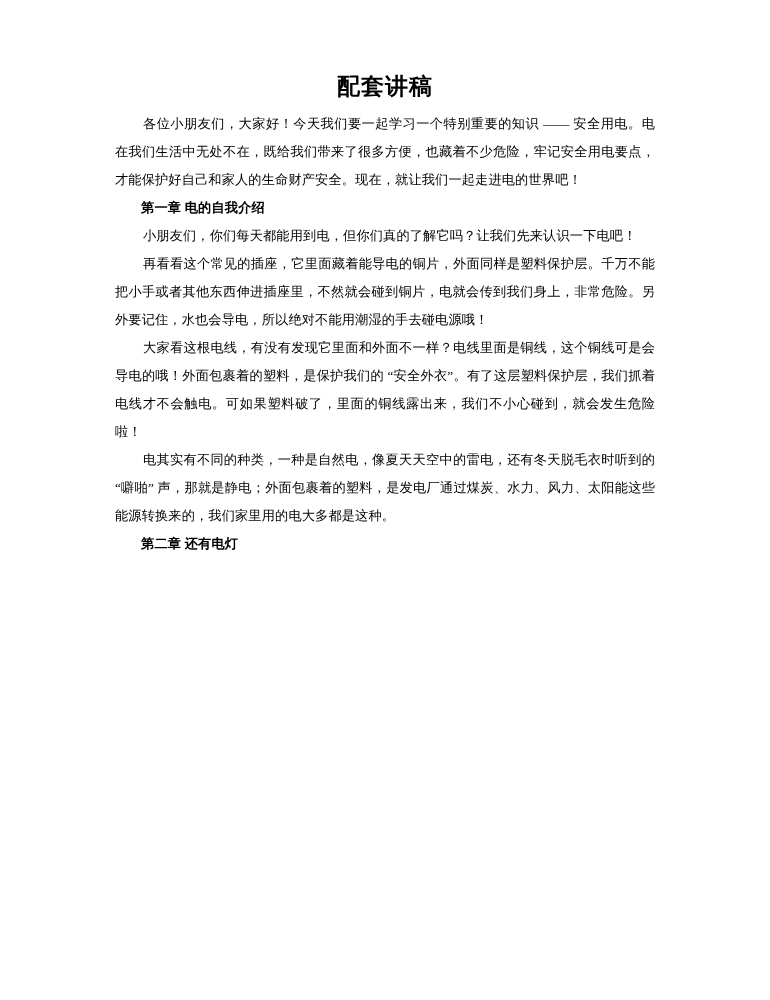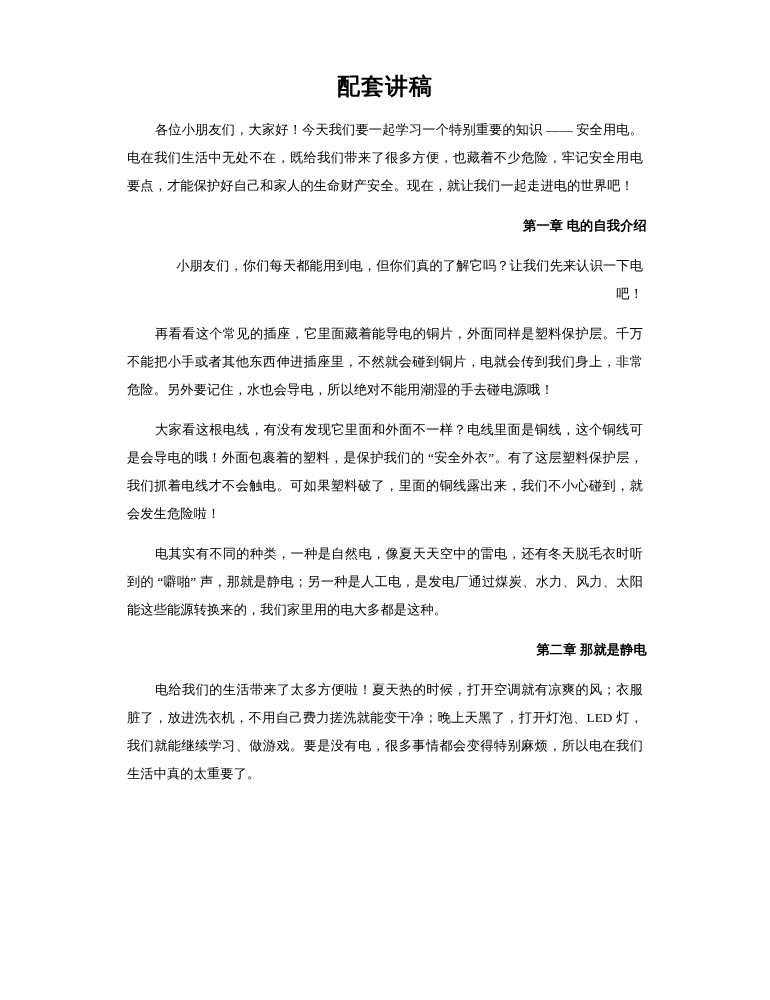--- a/index.html
+++ b/index.html
@@ -35,59 +35,57 @@
     text-align: center;
     letter-spacing: 1px;
     line-height: 34px;
     margin: 0 0 6px 0;
     font-family: "Liberation Serif", "DejaVu Serif", serif;
   }
   .chapter-heading {
     font-size: 13.2px;
     font-weight: bold;
     line-height: 28px;
-    margin: 8px;
+    margin: 0;
     text-indent: 26px;
     letter-spacing: 0.2px;
-    text-align: right;
   }
   .para {
     font-size: 13.2px;
     line-height: 28px;
-    margin: 12px;
+    margin: 0;
     text-indent: 28px;
     text-align: justify;
     text-justify: inter-ideograph;
     letter-spacing: 0.15px;
     word-break: break-all;
   }
   .para.nojust {
-    text-align: right;
+    text-align: left;
   }
 </style>
 </head>
 <body>
 
 <div class="page">
   <div class="content">
 
     <h1 class="doc-title">配套讲稿</h1>
 
     <p class="para">各位小朋友们，大家好！今天我们要一起学习一个特别重要的知识 —— 安全用电。电在我们生活中无处不在，既给我们带来了很多方便，也藏着不少危险，牢记安全用电要点，才能保护好自己和家人的生命财产安全。现在，就让我们一起走进电的世界吧！</p>
 
     <p class="chapter-heading">第一章  电的自我介绍</p>
 
     <p class="para nojust">小朋友们，你们每天都能用到电，但你们真的了解它吗？让我们先来认识一下电吧！</p>
 
     <p class="para">再看看这个常见的插座，它里面藏着能导电的铜片，外面同样是塑料保护层。千万不能把小手或者其他东西伸进插座里，不然就会碰到铜片，电就会传到我们身上，非常危险。另外要记住，水也会导电，所以绝对不能用潮湿的手去碰电源哦！</p>
 
     <p class="para">大家看这根电线，有没有发现它里面和外面不一样？电线里面是铜线，这个铜线可是会导电的哦！外面包裹着的塑料，是保护我们的 “安全外衣”。有了这层塑料保护层，我们抓着电线才不会触电。可如果塑料破了，里面的铜线露出来，我们不小心碰到，就会发生危险啦！</p>
 
-    <p class="para">电其实有不同的种类，一种是自然电，像夏天天空中的雷电，还有冬天脱毛衣时听到的 “噼啪” 声，那就是静电；另一种是人工电，是发电厂通过煤炭、水力、风力、太阳能这些能源转换来的，我们家里用的电大多都是这种。</p>
+    <p class="para">电其实有不同的种类，一种是自然电，像夏天天空中的雷电，还有冬天脱毛衣时听到的 “噼啪” 声，那就是静电；外面包裹着的塑料，是发电厂通过煤炭、水力、风力、太阳能这些能源转换来的，我们家里用的电大多都是这种。</p>
 
 
-    <p class="chapter-heading">第二章  那就是静电</p>
+    <p class="chapter-heading">第二章  还有电灯</p>
 
 
-    <p class="para">电给我们的生活带来了太多方便啦！夏天热的时候，打开空调就有凉爽的风；衣服脏了，放进洗衣机，不用自己费力搓洗就能变干净；晚上天黑了，打开灯泡、LED 灯，我们就能继续学习、做游戏。要是没有电，很多事情都会变得特别麻烦，所以电在我们生活中真的太重要了。</p>
 
   </div>
 </div>
 
 </body></html>

